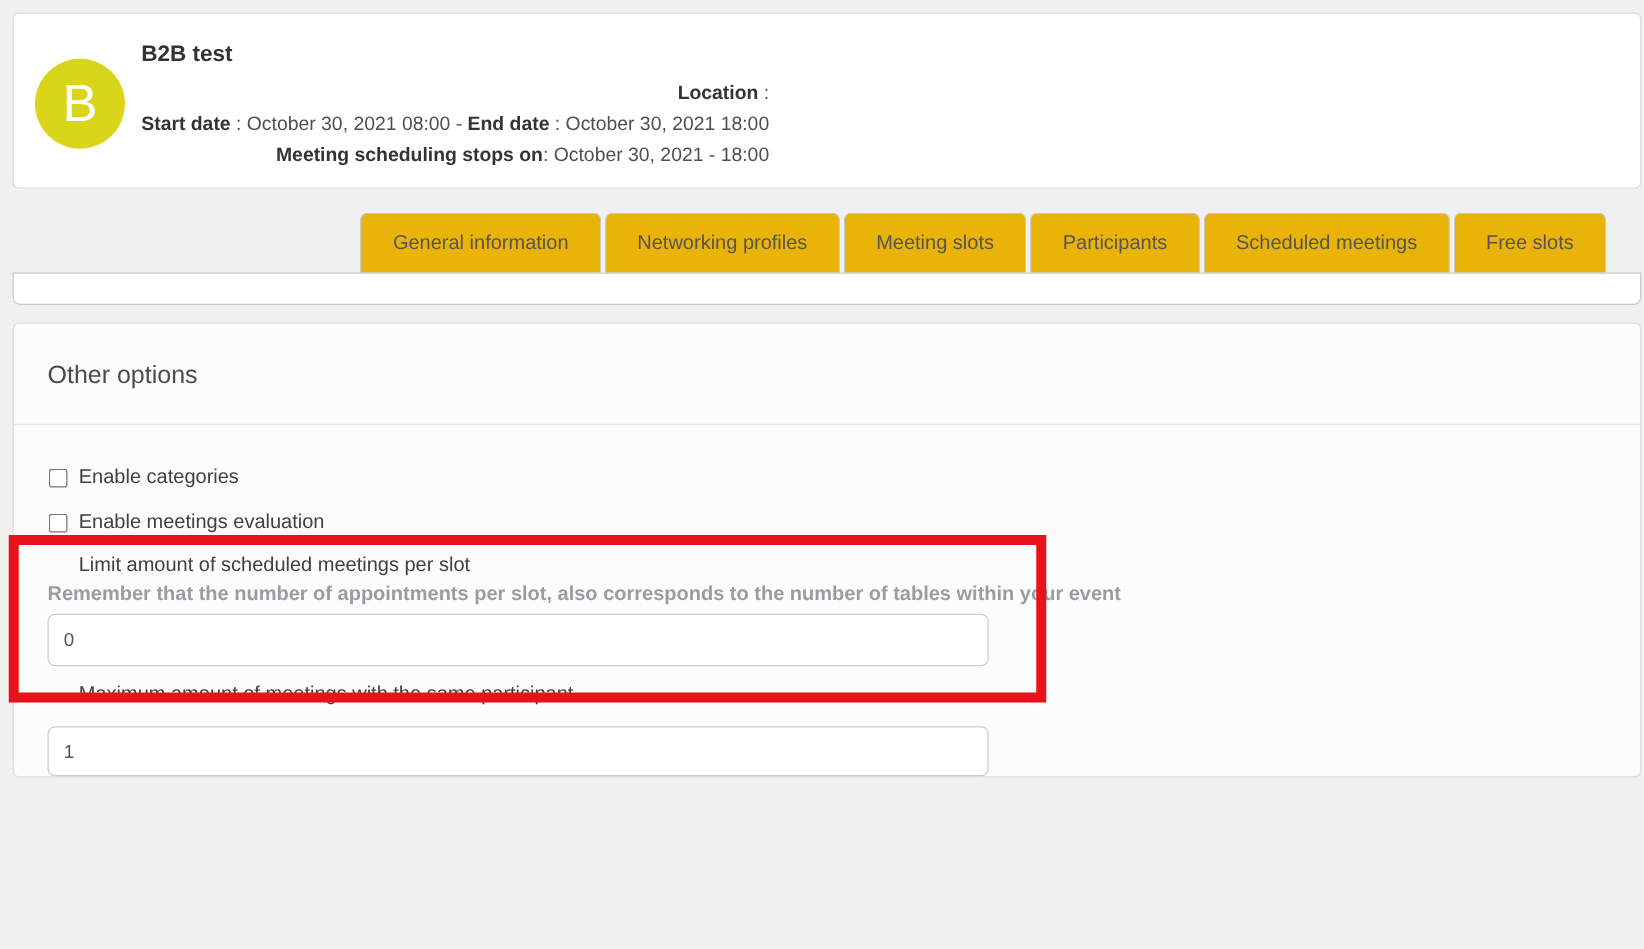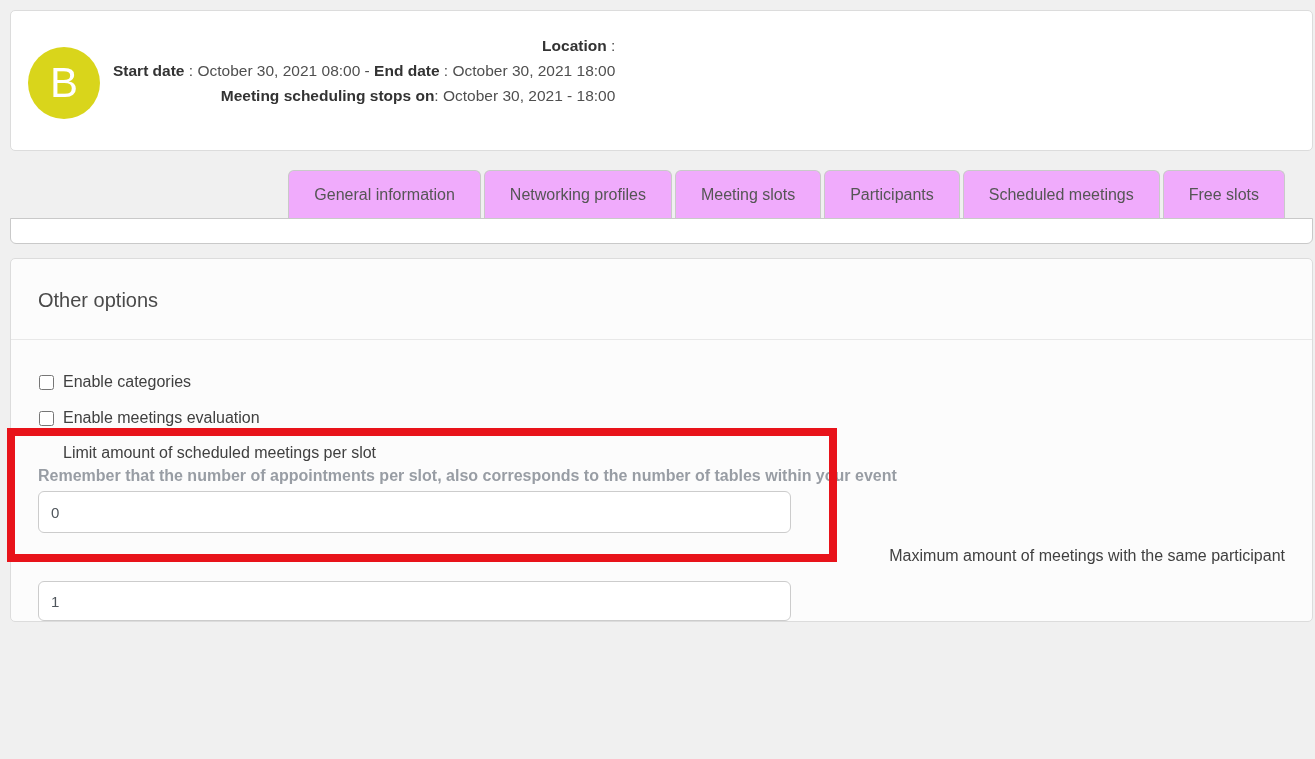--- a/index.html
+++ b/index.html
@@ -23,21 +23,21 @@
   .event-info { position:absolute; left:102px; top:22px; }
   .event-title { margin:0 0 8px 0; font-size:18px; font-weight:bold; color:#333333; }
   .meta-line { margin:0; font-size:15.5px; line-height:25px; color:#4f4f4f;text-align:right; }
   .meta-line b { color:#333333; }
   
   .tabs {
     position:absolute; top:170px; left:10px; right:30px; height:48px;
     display:flex; justify-content:flex-end; gap:3px;
   }
   .tab {
-    box-sizing:border-box; background:#f0abfc;
+    box-sizing:border-box; background:#eab308;
     border:1px solid #c9c9c9; border-bottom:none;
     border-radius:6px 6px 0 0; padding:0 25px;
     display:flex; align-items:center;
     font-size:16px; color:#555555; cursor:pointer; white-space:nowrap;
   }
   .strip {
     position:absolute; top:218px; left:10px; right:2px; height:26px;
     background:#ffffff; border:1px solid #c9c9c9; border-radius:0 0 6px 6px;
     box-sizing:border-box;
   }
@@ -51,21 +51,21 @@
     padding:30px 27px 27px 27px; font-size:20px; color:#4a4a4a;
     border-bottom:1px solid #e8e8e8;
   }
   .panel-body { padding:32px 27px 0 27px; }
   .check-row {
     display:flex; align-items:center; height:20px; margin-bottom:16px;
     font-size:16px; color:#404040;
   }
   .check-row input { width:15px; height:15px; margin:0 9px 0 1px; cursor:pointer; }
   .field-label { font-size:16px; color:#404040; height:19px;margin-left:25px; }
-  .field-label.second { margin-top:14px;text-align:right; }
+  .field-label.second { margin-top:14px; }
   .field-help { margin-top:4px; font-size:16px; font-weight:bold; color:#989da4; height:16px; }
   .text-input {
     display:block; box-sizing:border-box; margin-top:8px;
     width:753px; height:42px; padding:0 12px;
     background:#ffffff; border:1px solid #cccccc; border-radius:6px;
     font-family:"Liberation Sans", sans-serif; font-size:15px; color:#50565c;
   }
   .text-input.second { margin-top:15px; height:40px; }
   .panel-footer {
     margin-top:38px; border-top:1px solid #e8e8e8;
@@ -86,20 +86,21 @@
 </head>
 <body>
 
 <div class="stage">
 
   <section class="header-card">
     <div class="avatar" style="background:#d9d51b;">
       <span>B</span>
     </div>
     <div class="event-info">
+      <h1 class="event-title">B2B test</h1>
       <p class="meta-line"><b>Location</b><span> :</span></p>
       <p class="meta-line"><b>Start date</b><span> : </span><span>October 30, 2021 08:00</span><span> - </span><b>End date</b><span> : </span><span>October 30, 2021 18:00</span></p>
       <p class="meta-line"><b>Meeting scheduling stops on</b><span>: </span><span>October 30, 2021 - 18:00</span></p>
     </div>
   </section>
 
   <nav class="tabs">
     <div class="tab">General information</div>
     <div class="tab">Networking profiles</div>
     <div class="tab">Meeting slots</div>

